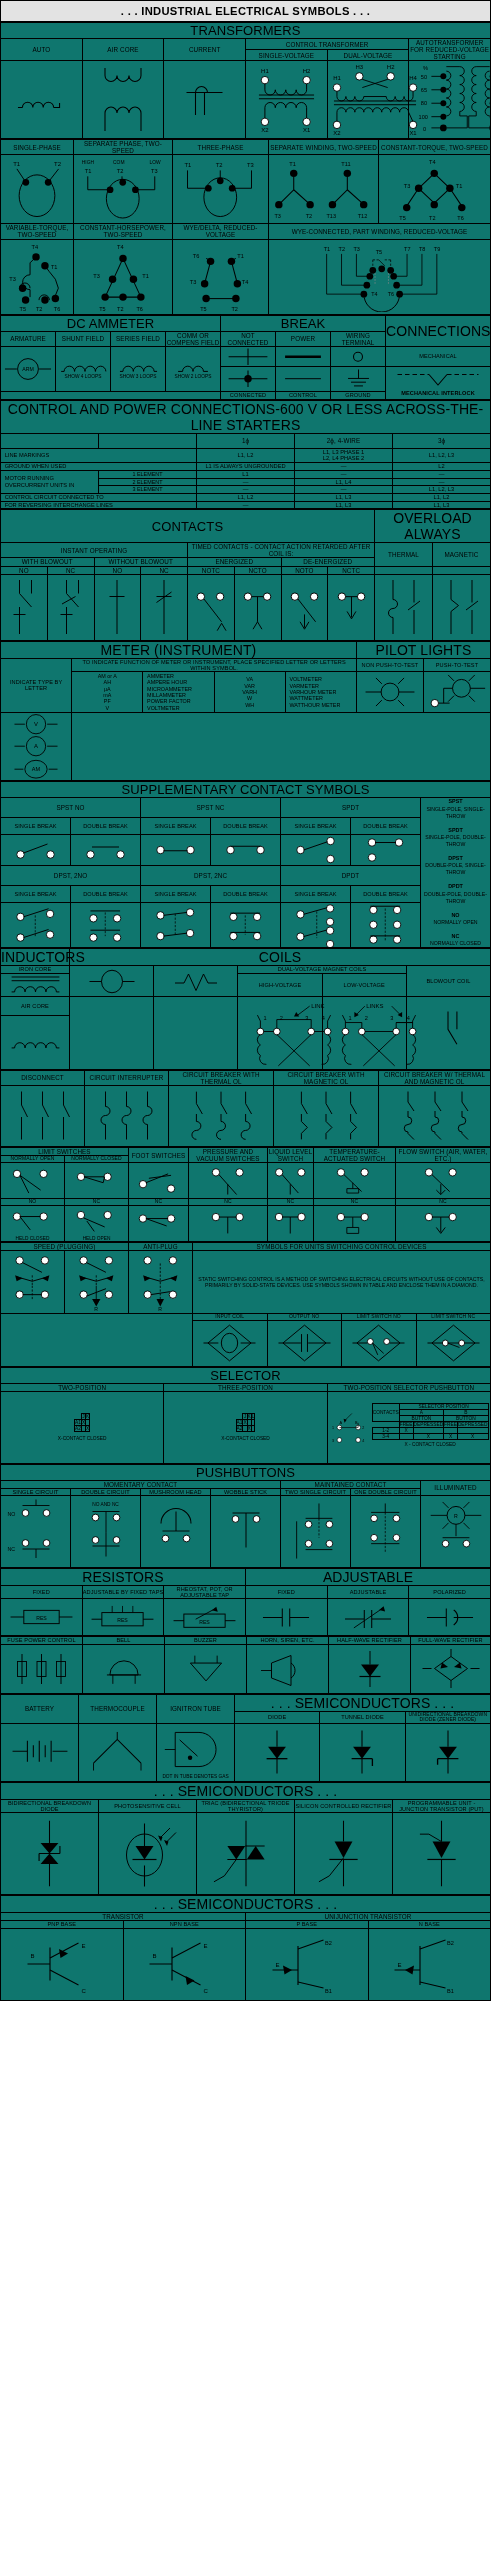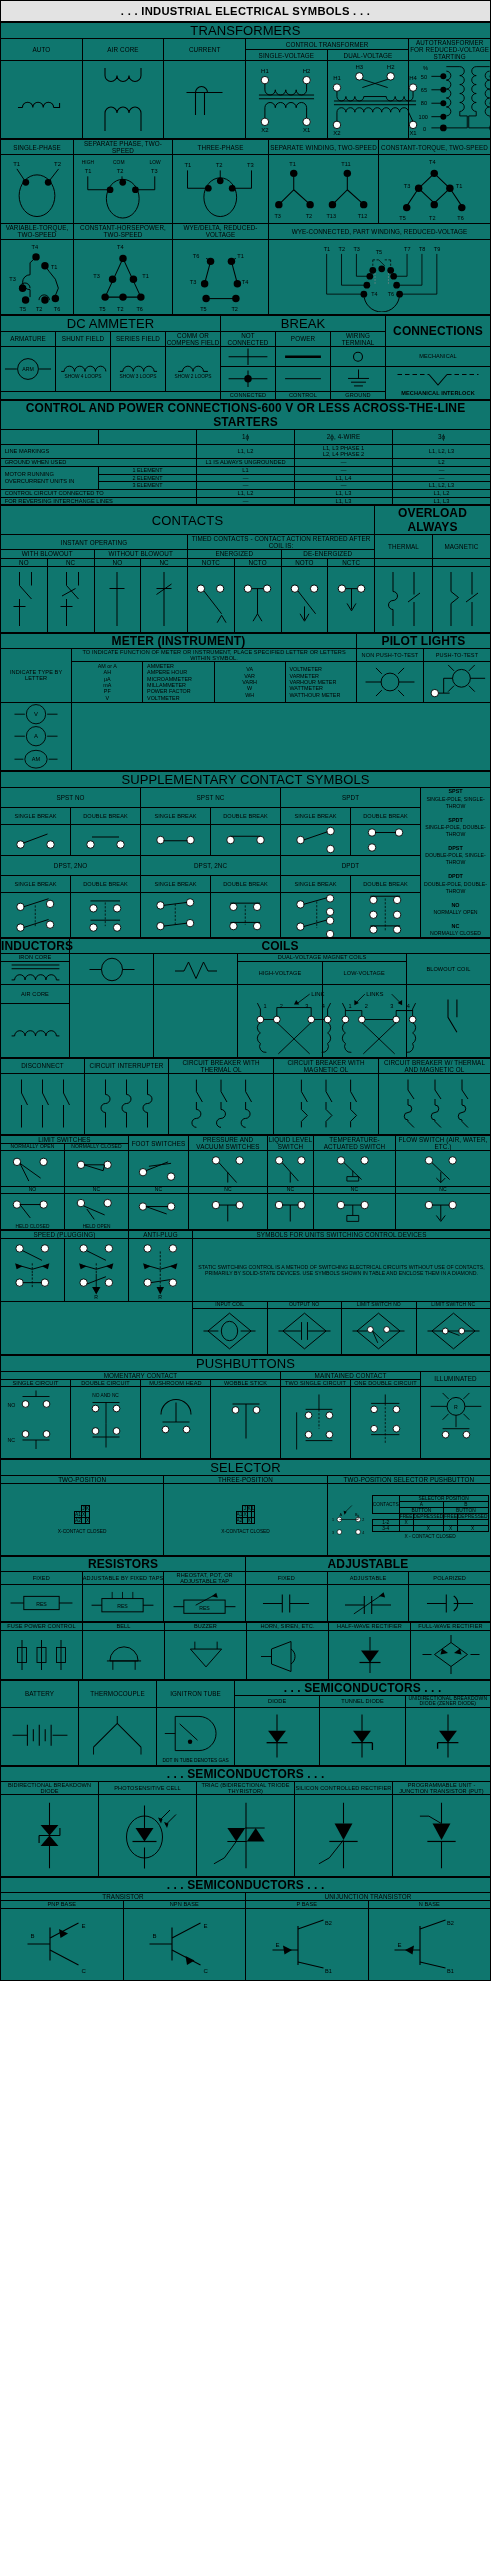--- a/index.html
+++ b/index.html
@@ -12,21 +12,21 @@
   #sheet { width: 491px; margin: 0; background: #0f766e; }
 
   table.g { border-collapse: collapse; width: 100%; table-layout: fixed; }
   table.g td, table.g th { border: 0.7px solid #000; padding: 0; text-align: center;
     vertical-align: middle; font-weight: normal; }
 
   .banner { background: #e3e3e3; border: 1.5px solid #000; text-align: center;
     font-weight: bold; font-size: 11.2px; letter-spacing: 0.3px; padding: 3.7px 0 4.5px; }
   .sect { font-weight: bold; font-size: 13px; padding: 3px 1.5px; text-align: center;
     letter-spacing: 0.1px; }
-  .sect.sm { font-size: 12px; font-weight: bold; }
+  .sect.sm { font-size: 14px; }
   .hd { font-weight: bold; font-size: 6.3px; line-height: 1.12; padding: 2.2px 0.7px;
     letter-spacing: 0.1px; }
   .hd.xs { font-size: 5.6px; }
   .hd.tiny { font-size: 5px; }
   .cell { font-size: 5.7px; line-height: 1.18; padding: 1.5px 0.7px; }
   .cell.l { text-align: left; padding-left: 3.7px; }
   .cell.n { font-size: 5.4px; }
   .sym { padding: 1.5px 0; }
   .lbl { font-size: 4.8px; line-height: 1.1; }
   .note { font-size: 5.2px; padding: 1.5px; }
@@ -1197,116 +1197,20 @@
             </svg>
       </td>
       <td class="sym">
         <svg width="55" height="42" viewBox="0 0 74 56">
               <path d="M37 4 L66 28 L37 52 L8 28 Z" fill="none" stroke="#000" stroke-width="1.3"></path>
               <path d="M2 28 L22 28 M52 28 L72 28" stroke="#000" stroke-width="1.3"></path>
               <circle cx="26" cy="28" r="4" fill="#fff" stroke="#000" stroke-width="1.2"></circle>
               <circle cx="48" cy="28" r="4" fill="#fff" stroke="#000" stroke-width="1.2"></circle>
               <path d="M29 28 L45 28 M29 28 L45 34" stroke="#000" stroke-width="1.2" fill="none"></path>
             </svg>
-      </td>
-    </tr>
-  </tbody>
-    </table>
-
-  <table class="g">
-    <tbody>
-        <tr>
-          <td colspan="7" class="sect">PUSHBUTTONS</td>
-        </tr>
-    <tr>
-      <td colspan="4" class="hd">MOMENTARY CONTACT</td>
-      <td colspan="2" class="hd">MAINTAINED CONTACT</td>
-      <td rowspan="2" width="70" class="hd">ILLUMINATED</td>
-    </tr>
-    <tr>
-      <td width="70" class="hd xs">SINGLE CIRCUIT</td>
-      <td width="70" class="hd xs">DOUBLE CIRCUIT</td>
-      <td width="70" class="hd xs">MUSHROOM HEAD</td>
-      <td width="70" class="hd xs">WOBBLE STICK</td>
-      <td width="70" class="hd xs">TWO SINGLE CIRCUIT</td>
-      <td width="70" class="hd xs">ONE DOUBLE CIRCUIT</td>
-    </tr>
-    <tr style="height:72px">
-      <td class="sym">
-        <svg width="60" height="66" viewBox="0 0 80 88">
-          <text x="2" y="24" font-size="7" font-family="Liberation Sans">NO</text>
-          <circle cx="26" cy="20" r="4.5" fill="#fff" stroke="#000" stroke-width="1.2"></circle>
-          <circle cx="54" cy="20" r="4.5" fill="#fff" stroke="#000" stroke-width="1.2"></circle>
-          <path d="M22 10 L58 10 M40 10 L40 2" stroke="#000" stroke-width="1.2"></path>
-          <text x="2" y="70" font-size="7" font-family="Liberation Sans">NC</text>
-          <circle cx="26" cy="60" r="4.5" fill="#fff" stroke="#000" stroke-width="1.2"></circle>
-          <circle cx="54" cy="60" r="4.5" fill="#fff" stroke="#000" stroke-width="1.2"></circle>
-          <path d="M22 68 L58 68 M40 68 L40 80" stroke="#000" stroke-width="1.2"></path>
-        </svg>
-      </td>
-      <td class="sym">
-        <div class="lbl">NO AND NC</div>
-        <svg width="60" height="54" viewBox="0 0 80 72">
-          <circle cx="26" cy="14" r="4.5" fill="#fff" stroke="#000" stroke-width="1.2"></circle>
-          <circle cx="54" cy="14" r="4.5" fill="#fff" stroke="#000" stroke-width="1.2"></circle>
-          <path d="M22 6 L58 6 M40 6 L40 34" stroke="#000" stroke-width="1.2"></path>
-          <circle cx="26" cy="44" r="4.5" fill="#fff" stroke="#000" stroke-width="1.2"></circle>
-          <circle cx="54" cy="44" r="4.5" fill="#fff" stroke="#000" stroke-width="1.2"></circle>
-          <path d="M22 52 L58 52 M40 34 L40 66" stroke="#000" stroke-width="1.2"></path>
-        </svg>
-      </td>
-      <td class="sym">
-        <svg width="60" height="60" viewBox="0 0 80 80">
-          <path d="M20 30 a20 20 0 0 1 40 0" stroke="#000" stroke-width="1.4" fill="none"></path>
-          <path d="M40 14 L40 40" stroke="#000" stroke-width="1.3"></path>
-          <circle cx="26" cy="50" r="4.5" fill="#fff" stroke="#000" stroke-width="1.2"></circle>
-          <circle cx="54" cy="50" r="4.5" fill="#fff" stroke="#000" stroke-width="1.2"></circle>
-          <path d="M22 40 L58 40" stroke="#000" stroke-width="1.2"></path>
-        </svg>
-      </td>
-      <td class="sym">
-        <svg width="60" height="60" viewBox="0 0 80 80">
-          <circle cx="26" cy="24" r="4.5" fill="#fff" stroke="#000" stroke-width="1.2"></circle>
-          <circle cx="54" cy="24" r="4.5" fill="#fff" stroke="#000" stroke-width="1.2"></circle>
-          <path d="M22 16 L58 16 M40 16 L40 62" stroke="#000" stroke-width="1.3"></path>
-        </svg>
-      </td>
-      <td class="sym">
-        <svg width="60" height="64" viewBox="0 0 80 86">
-          <circle cx="30" cy="34" r="4.5" fill="#fff" stroke="#000" stroke-width="1.2"></circle>
-          <circle cx="58" cy="34" r="4.5" fill="#fff" stroke="#000" stroke-width="1.2"></circle>
-          <path d="M26 26 L62 26 M44 26 L44 6" stroke="#000" stroke-width="1.2"></path>
-          <path d="M44 26 L44 52" stroke="#000" stroke-width="1" stroke-dasharray="3,2"></path>
-          <path d="M14 30 L14 80" stroke="#000" stroke-width="1.2"></path>
-          <circle cx="30" cy="60" r="4.5" fill="#fff" stroke="#000" stroke-width="1.2"></circle>
-          <circle cx="58" cy="60" r="4.5" fill="#fff" stroke="#000" stroke-width="1.2"></circle>
-          <path d="M26 68 L62 68" stroke="#000" stroke-width="1.2"></path>
-        </svg>
-      </td>
-      <td class="sym">
-        <svg width="60" height="64" viewBox="0 0 80 86">
-          <circle cx="24" cy="26" r="4.5" fill="#fff" stroke="#000" stroke-width="1.2"></circle>
-          <circle cx="54" cy="26" r="4.5" fill="#fff" stroke="#000" stroke-width="1.2"></circle>
-          <path d="M20 18 L58 18 M39 18 L39 6" stroke="#000" stroke-width="1.2"></path>
-          <circle cx="24" cy="52" r="4.5" fill="#fff" stroke="#000" stroke-width="1.2"></circle>
-          <circle cx="54" cy="52" r="4.5" fill="#fff" stroke="#000" stroke-width="1.2"></circle>
-          <path d="M20 60 L58 60" stroke="#000" stroke-width="1.2"></path>
-          <path d="M39 18 L39 72" stroke="#000" stroke-width="1" stroke-dasharray="3,2"></path>
-        </svg>
-      </td>
-      <td class="sym">
-        <svg width="60" height="64" viewBox="0 0 80 86">
-          <circle cx="40" cy="22" r="12" fill="none" stroke="#000" stroke-width="1.3"></circle>
-          <text x="40" y="25" font-size="7" font-family="Liberation Sans" text-anchor="middle">R</text>
-          <path d="M6 22 L28 22 M52 22 L74 22 M30 12 L22 4 M50 12 L58 4 M30 32 L22 40 M50 32 L58 40" stroke="#000" stroke-width="1.2"></path>
-          <path d="M40 34 L40 50" stroke="#000" stroke-width="1.2"></path>
-          <circle cx="26" cy="60" r="4.5" fill="#fff" stroke="#000" stroke-width="1.2"></circle>
-          <circle cx="54" cy="60" r="4.5" fill="#fff" stroke="#000" stroke-width="1.2"></circle>
-          <path d="M22 52 L58 52" stroke="#000" stroke-width="1.2"></path>
-        </svg>
       </td>
     </tr>
   </tbody>
     </table>
 
   <table class="g">
     <tbody>
         <tr>
           <td colspan="3" class="sect">SELECTOR</td>
         </tr>
@@ -1422,20 +1326,116 @@
           </div>
         </div>
       </td>
     </tr>
   </tbody>
     </table>
 
   <table class="g">
     <tbody>
         <tr>
+          <td colspan="7" class="sect">PUSHBUTTONS</td>
+        </tr>
+    <tr>
+      <td colspan="4" class="hd">MOMENTARY CONTACT</td>
+      <td colspan="2" class="hd">MAINTAINED CONTACT</td>
+      <td rowspan="2" width="70" class="hd">ILLUMINATED</td>
+    </tr>
+    <tr>
+      <td width="70" class="hd xs">SINGLE CIRCUIT</td>
+      <td width="70" class="hd xs">DOUBLE CIRCUIT</td>
+      <td width="70" class="hd xs">MUSHROOM HEAD</td>
+      <td width="70" class="hd xs">WOBBLE STICK</td>
+      <td width="70" class="hd xs">TWO SINGLE CIRCUIT</td>
+      <td width="70" class="hd xs">ONE DOUBLE CIRCUIT</td>
+    </tr>
+    <tr style="height:72px">
+      <td class="sym">
+        <svg width="60" height="66" viewBox="0 0 80 88">
+          <text x="2" y="24" font-size="7" font-family="Liberation Sans">NO</text>
+          <circle cx="26" cy="20" r="4.5" fill="#fff" stroke="#000" stroke-width="1.2"></circle>
+          <circle cx="54" cy="20" r="4.5" fill="#fff" stroke="#000" stroke-width="1.2"></circle>
+          <path d="M22 10 L58 10 M40 10 L40 2" stroke="#000" stroke-width="1.2"></path>
+          <text x="2" y="70" font-size="7" font-family="Liberation Sans">NC</text>
+          <circle cx="26" cy="60" r="4.5" fill="#fff" stroke="#000" stroke-width="1.2"></circle>
+          <circle cx="54" cy="60" r="4.5" fill="#fff" stroke="#000" stroke-width="1.2"></circle>
+          <path d="M22 68 L58 68 M40 68 L40 80" stroke="#000" stroke-width="1.2"></path>
+        </svg>
+      </td>
+      <td class="sym">
+        <div class="lbl">NO AND NC</div>
+        <svg width="60" height="54" viewBox="0 0 80 72">
+          <circle cx="26" cy="14" r="4.5" fill="#fff" stroke="#000" stroke-width="1.2"></circle>
+          <circle cx="54" cy="14" r="4.5" fill="#fff" stroke="#000" stroke-width="1.2"></circle>
+          <path d="M22 6 L58 6 M40 6 L40 34" stroke="#000" stroke-width="1.2"></path>
+          <circle cx="26" cy="44" r="4.5" fill="#fff" stroke="#000" stroke-width="1.2"></circle>
+          <circle cx="54" cy="44" r="4.5" fill="#fff" stroke="#000" stroke-width="1.2"></circle>
+          <path d="M22 52 L58 52 M40 34 L40 66" stroke="#000" stroke-width="1.2"></path>
+        </svg>
+      </td>
+      <td class="sym">
+        <svg width="60" height="60" viewBox="0 0 80 80">
+          <path d="M20 30 a20 20 0 0 1 40 0" stroke="#000" stroke-width="1.4" fill="none"></path>
+          <path d="M40 14 L40 40" stroke="#000" stroke-width="1.3"></path>
+          <circle cx="26" cy="50" r="4.5" fill="#fff" stroke="#000" stroke-width="1.2"></circle>
+          <circle cx="54" cy="50" r="4.5" fill="#fff" stroke="#000" stroke-width="1.2"></circle>
+          <path d="M22 40 L58 40" stroke="#000" stroke-width="1.2"></path>
+        </svg>
+      </td>
+      <td class="sym">
+        <svg width="60" height="60" viewBox="0 0 80 80">
+          <circle cx="26" cy="24" r="4.5" fill="#fff" stroke="#000" stroke-width="1.2"></circle>
+          <circle cx="54" cy="24" r="4.5" fill="#fff" stroke="#000" stroke-width="1.2"></circle>
+          <path d="M22 16 L58 16 M40 16 L40 62" stroke="#000" stroke-width="1.3"></path>
+        </svg>
+      </td>
+      <td class="sym">
+        <svg width="60" height="64" viewBox="0 0 80 86">
+          <circle cx="30" cy="34" r="4.5" fill="#fff" stroke="#000" stroke-width="1.2"></circle>
+          <circle cx="58" cy="34" r="4.5" fill="#fff" stroke="#000" stroke-width="1.2"></circle>
+          <path d="M26 26 L62 26 M44 26 L44 6" stroke="#000" stroke-width="1.2"></path>
+          <path d="M44 26 L44 52" stroke="#000" stroke-width="1" stroke-dasharray="3,2"></path>
+          <path d="M14 30 L14 80" stroke="#000" stroke-width="1.2"></path>
+          <circle cx="30" cy="60" r="4.5" fill="#fff" stroke="#000" stroke-width="1.2"></circle>
+          <circle cx="58" cy="60" r="4.5" fill="#fff" stroke="#000" stroke-width="1.2"></circle>
+          <path d="M26 68 L62 68" stroke="#000" stroke-width="1.2"></path>
+        </svg>
+      </td>
+      <td class="sym">
+        <svg width="60" height="64" viewBox="0 0 80 86">
+          <circle cx="24" cy="26" r="4.5" fill="#fff" stroke="#000" stroke-width="1.2"></circle>
+          <circle cx="54" cy="26" r="4.5" fill="#fff" stroke="#000" stroke-width="1.2"></circle>
+          <path d="M20 18 L58 18 M39 18 L39 6" stroke="#000" stroke-width="1.2"></path>
+          <circle cx="24" cy="52" r="4.5" fill="#fff" stroke="#000" stroke-width="1.2"></circle>
+          <circle cx="54" cy="52" r="4.5" fill="#fff" stroke="#000" stroke-width="1.2"></circle>
+          <path d="M20 60 L58 60" stroke="#000" stroke-width="1.2"></path>
+          <path d="M39 18 L39 72" stroke="#000" stroke-width="1" stroke-dasharray="3,2"></path>
+        </svg>
+      </td>
+      <td class="sym">
+        <svg width="60" height="64" viewBox="0 0 80 86">
+          <circle cx="40" cy="22" r="12" fill="none" stroke="#000" stroke-width="1.3"></circle>
+          <text x="40" y="25" font-size="7" font-family="Liberation Sans" text-anchor="middle">R</text>
+          <path d="M6 22 L28 22 M52 22 L74 22 M30 12 L22 4 M50 12 L58 4 M30 32 L22 40 M50 32 L58 40" stroke="#000" stroke-width="1.2"></path>
+          <path d="M40 34 L40 50" stroke="#000" stroke-width="1.2"></path>
+          <circle cx="26" cy="60" r="4.5" fill="#fff" stroke="#000" stroke-width="1.2"></circle>
+          <circle cx="54" cy="60" r="4.5" fill="#fff" stroke="#000" stroke-width="1.2"></circle>
+          <path d="M22 52 L58 52" stroke="#000" stroke-width="1.2"></path>
+        </svg>
+      </td>
+    </tr>
+  </tbody>
+    </table>
+
+  <table class="g">
+    <tbody>
+        <tr>
       <td colspan="3" class="sect sm">RESISTORS</td>
       <td colspan="3" class="sect sm">ADJUSTABLE</td>
     </tr>
     <tr>
       <td width="82" class="hd xs">FIXED</td>
       <td width="82" class="hd xs">ADJUSTABLE BY FIXED TAPS</td>
       <td width="82" class="hd xs">RHEOSTAT, POT, OR ADJUSTABLE TAP</td>
       <td width="82" class="hd xs">FIXED</td>
       <td width="82" class="hd xs">ADJUSTABLE</td>
       <td class="hd xs">POLARIZED</td>

